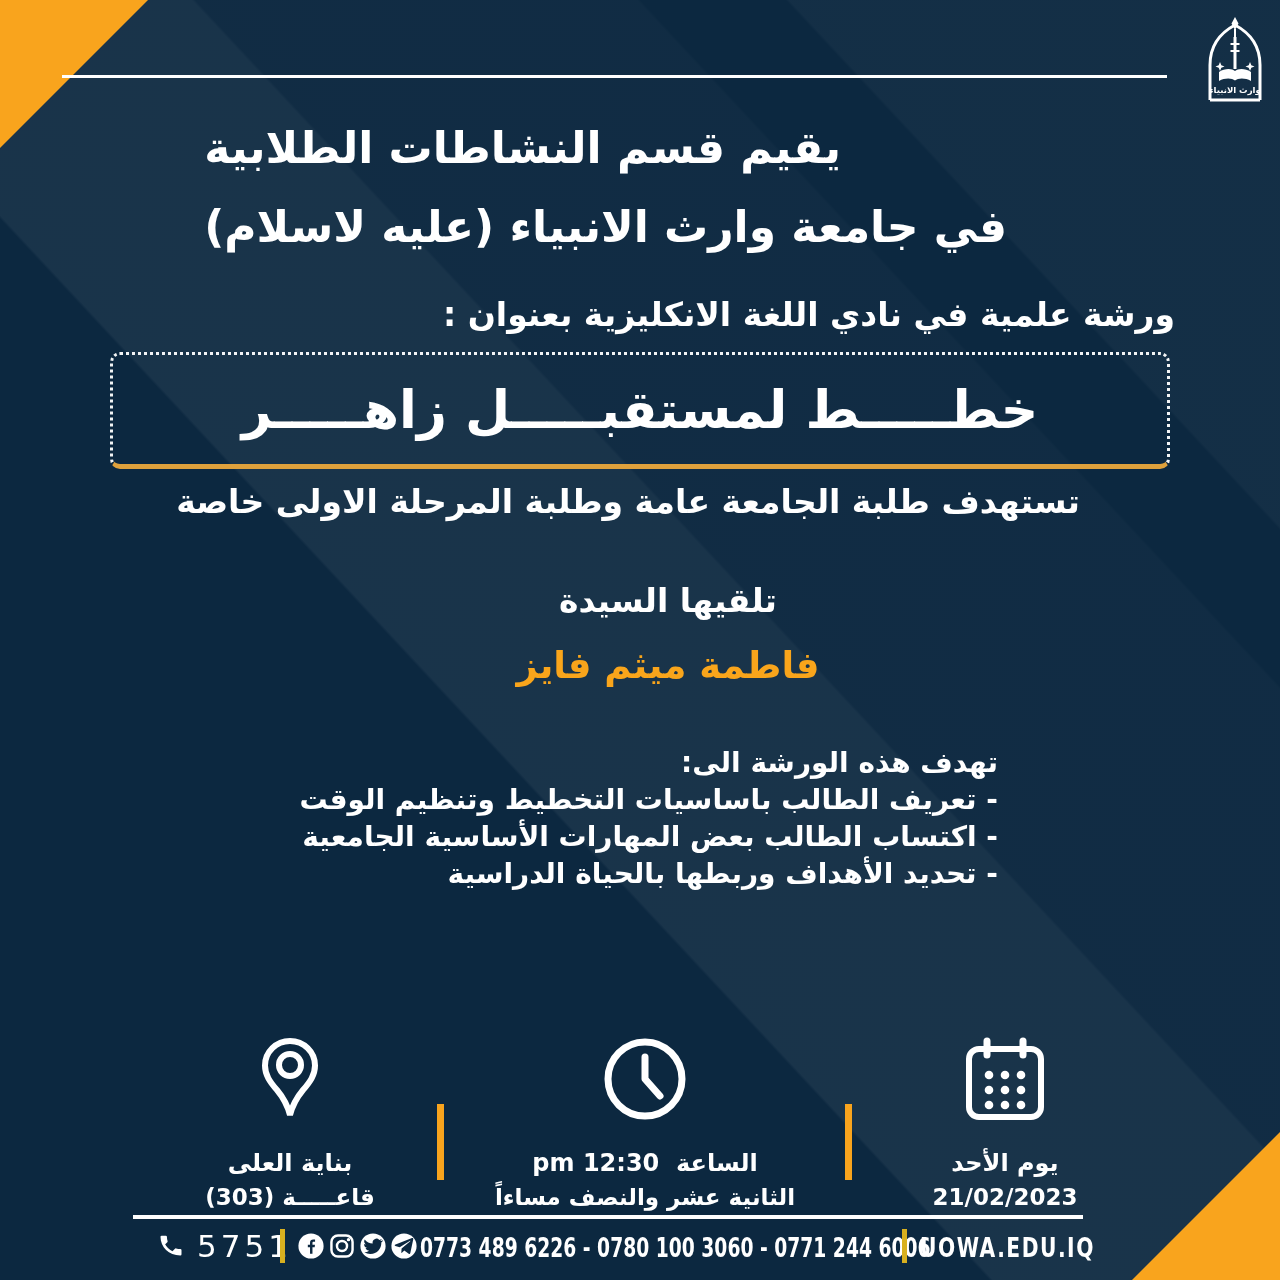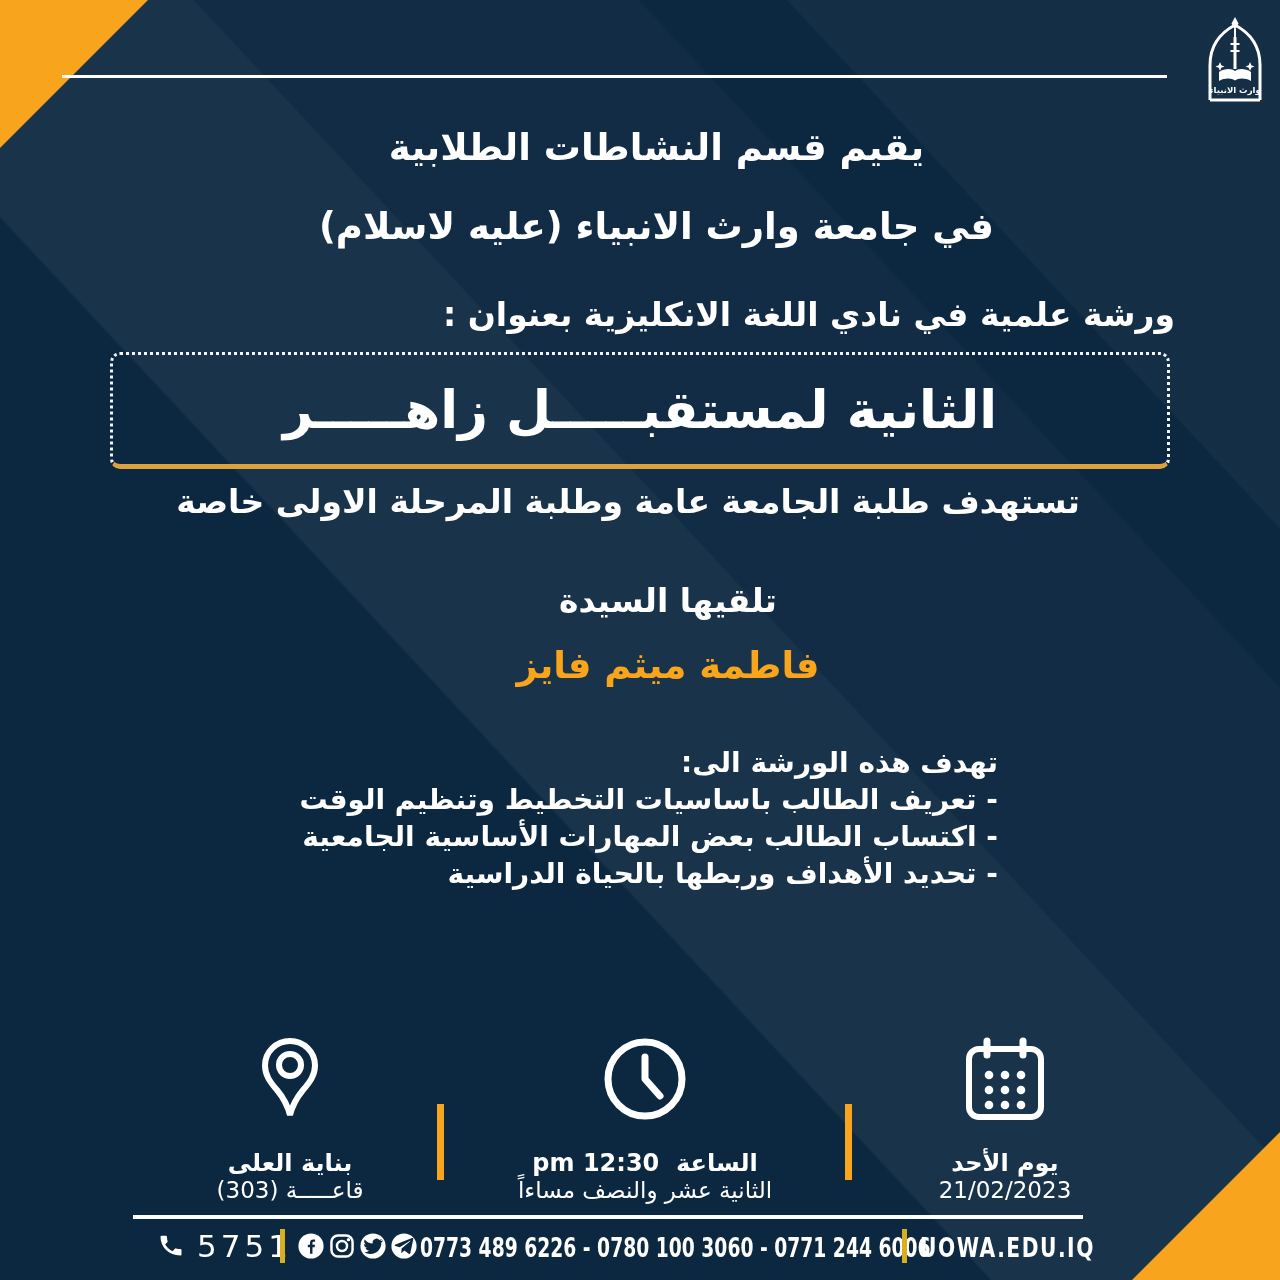--- a/index.html
+++ b/index.html
@@ -11,22 +11,22 @@
       linear-gradient(47deg, rgba(255,255,255,0) 80%, rgba(255,255,255,0.03) 80.15%);
     font-family:"DejaVu Sans", sans-serif;color:#fff;
   }
   .tri-tl{position:absolute;top:0;left:0;width:148px;height:148px;background:#f9a41d;
     clip-path:polygon(0 0,100% 0,0 100%);}
   .tri-br{position:absolute;right:0;bottom:0;width:148px;height:148px;background:#f9a41d;
     clip-path:polygon(100% 0,100% 100%,0 100%);}
   .top-rule{position:absolute;top:75px;left:62px;width:1105px;height:3px;background:#fff;}
   .logo{position:absolute;top:17px;left:1205px;}
 
-  .main-title{position:absolute;top:108px;right:286px;direction:rtl;text-align:center;
-    font-size:37px;font-weight:bold;line-height:79px;white-space:nowrap;}
+  .main-title{position:absolute;top:108px;right:273px;direction:rtl;text-align:left;
+    font-size:44px;font-weight:bold;line-height:79px;white-space:nowrap;}
   .subtitle{position:absolute;top:295px;right:105px;direction:rtl;font-size:33px;font-weight:bold;white-space:nowrap;}
 
   .title-box{position:absolute;top:352px;left:110px;width:1060px;height:117px;box-sizing:border-box;
     border:3px dotted rgba(255,255,255,.95);border-bottom:5px solid #dfa13c;border-radius:10px;
     display:flex;align-items:center;justify-content:center;}
   .box-title{direction:rtl;font-size:52px;font-weight:bold;white-space:nowrap;}
 
   .audience{position:absolute;top:482px;right:200px;direction:rtl;font-size:33px;font-weight:bold;white-space:nowrap;margin-left:35px;}
 
   .lecturer{position:absolute;top:581px;left:0;width:100%;text-align:center;direction:rtl;padding-left:28px;}
@@ -35,21 +35,21 @@
 
   .goals{position:absolute;top:715px;right:282px;direction:rtl;text-align:right;
     font-size:28px;font-weight:bold;line-height:37px;margin-top:29px;}
 
   .info-col{position:absolute;top:1037px;text-align:center;}
   .col-location{left:150px;width:280px;}
   .col-time{left:490px;width:310px;}
   .col-date{left:865px;width:280px;}
   .info-icon{height:88px;display:flex;align-items:flex-start;justify-content:center;margin-bottom:24px;}
   .info-l1{font-size:24px;font-weight:bold;direction:rtl;white-space:nowrap;}
-  .info-l2{font-size:23px;font-weight:normal;direction:rtl;white-space:nowrap;text-align:center;}
+  .info-l2{font-size:23px;font-weight:bold;direction:rtl;margin-top:7px;white-space:nowrap;text-align:center;}
   .divider{position:absolute;top:1104px;width:7px;height:76px;background:#f9a41d;}
   .div-1{left:437px;} .div-2{left:845px;}
 
   .footer-rule{position:absolute;top:1215px;left:133px;width:950px;height:4px;background:#fff;}
   .f-phone-icon{position:absolute;left:157px;top:1231px;}
   .f-short{position:absolute;left:197px;top:1228px;font-size:31px;letter-spacing:4px;color:#fff;}
   .f-bar{position:absolute;width:5px;height:34px;background:#d8b01f;top:1229px;}
   .f-bar1{left:280px;} .f-bar2{left:902px;}
   .f-social{position:absolute;left:298px;top:1233px;display:flex;gap:5px;}
   .f-nums{position:absolute;left:420px;top:1233px;font-size:26px;font-weight:bold;white-space:nowrap;
@@ -83,21 +83,21 @@
   </svg>
 
   <div class="main-title">
     <div>يقيم قسم النشاطات الطلابية</div>
     <div>في جامعة وارث الانبياء (عليه لاسلام)</div>
   </div>
 
   <div class="subtitle">ورشة علمية في نادي اللغة الانكليزية بعنوان :</div>
 
   <div class="title-box">
-    <div class="box-title">الثانية لمستقبـــــل زاهـــــر</div>
+    <div class="box-title">خطـــــط لمستقبـــــل زاهـــــر</div>
   </div>
 
   <div class="audience">تستهدف طلبة الجامعة عامة وطلبة المرحلة الاولى خاصة</div>
 
   <div class="lecturer">
     <div class="lect-intro">تلقيها السيدة</div>
     <div class="lect-name">فاطمة ميثم فايز</div>
   </div>
 
   <div class="goals">

